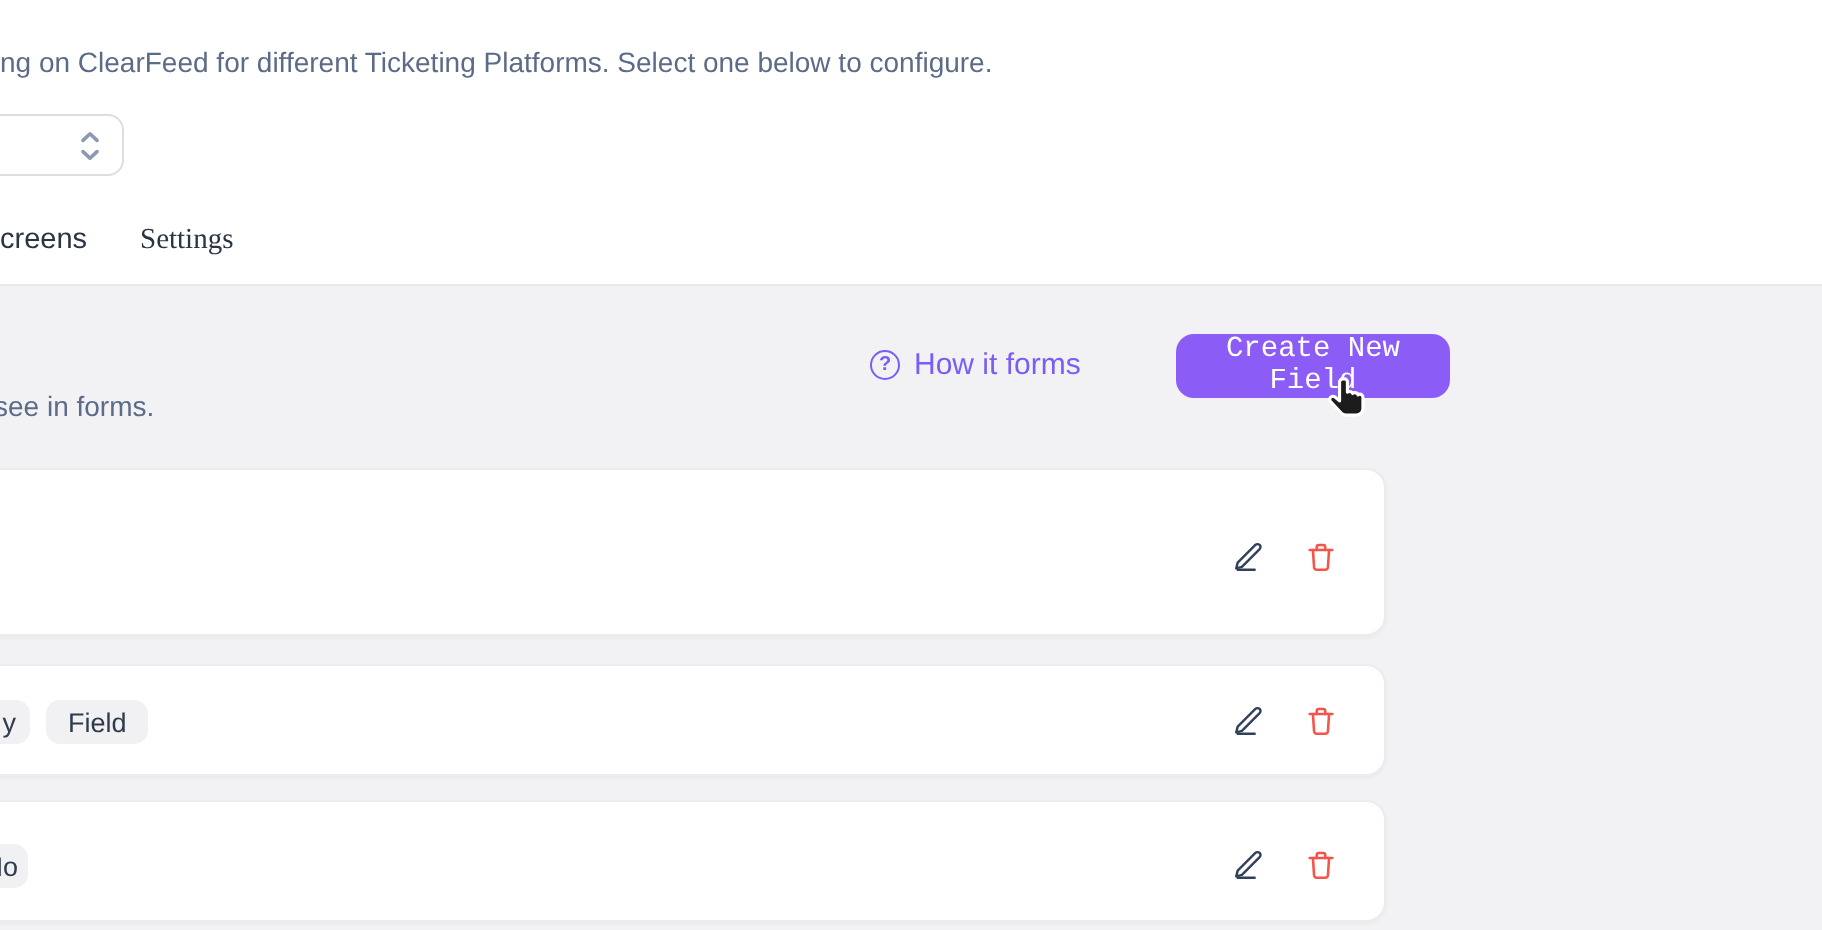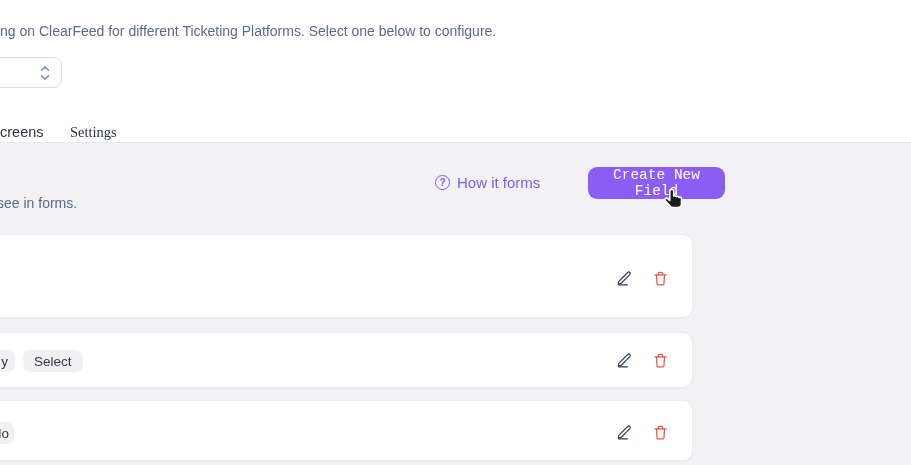--- a/index.html
+++ b/index.html
@@ -34,21 +34,21 @@
     display: flex;
     align-items: center;
     justify-content: flex-end;
     padding-right: 10px;
     cursor: pointer;
   }
   .select-chevrons { display: block; }
 
   .tab {
     position: absolute;
-    top: 124px;
+    top: 112px;
     font-size: 14.5px;
     color: #2b3443;
     white-space: nowrap;
     cursor: pointer;
   }
   .tab-screens { left: 0; }
   .tab-settings { left: 70px; font-family: Liberation Serif, serif; }
 
   .top-divider {
     position: absolute;
@@ -208,21 +208,21 @@
       <svg width="17" height="17" viewBox="0 0 24 24" fill="none" stroke="#f4544b" stroke-width="1.8" stroke-linecap="round" stroke-linejoin="round">
         <path d="M4 7h16"></path>
         <path d="M9 7V5a1.5 1.5 0 0 1 1.5-1.5h3A1.5 1.5 0 0 1 15 5v2"></path>
         <path d="M6.3 7l.8 12.2A2 2 0 0 0 9.1 21h5.8a2 2 0 0 0 2-1.8L17.7 7"></path>
       </svg>
     </button>
   </div>
 
   <div class="field-card card-2">
     <span class="badge badge-cut-y">y</span>
-    <span class="badge badge-annual">Select</span>
+    <span class="badge badge-annual">Field</span>
     <button class="icon-btn edit-2">
       <svg width="17" height="17" viewBox="0 0 24 24" fill="none" stroke="#33405a" stroke-width="1.7" stroke-linecap="round" stroke-linejoin="round">
         <path d="M4 21h12"></path>
         <path d="M16.5 3.5a2.12 2.12 0 0 1 3 3L7 19l-4 1 1-4L16.5 3.5z"></path>
       </svg>
     </button>
     <button class="icon-btn del-2">
       <svg width="17" height="17" viewBox="0 0 24 24" fill="none" stroke="#f4544b" stroke-width="1.8" stroke-linecap="round" stroke-linejoin="round">
         <path d="M4 7h16"></path>
         <path d="M9 7V5a1.5 1.5 0 0 1 1.5-1.5h3A1.5 1.5 0 0 1 15 5v2"></path>

